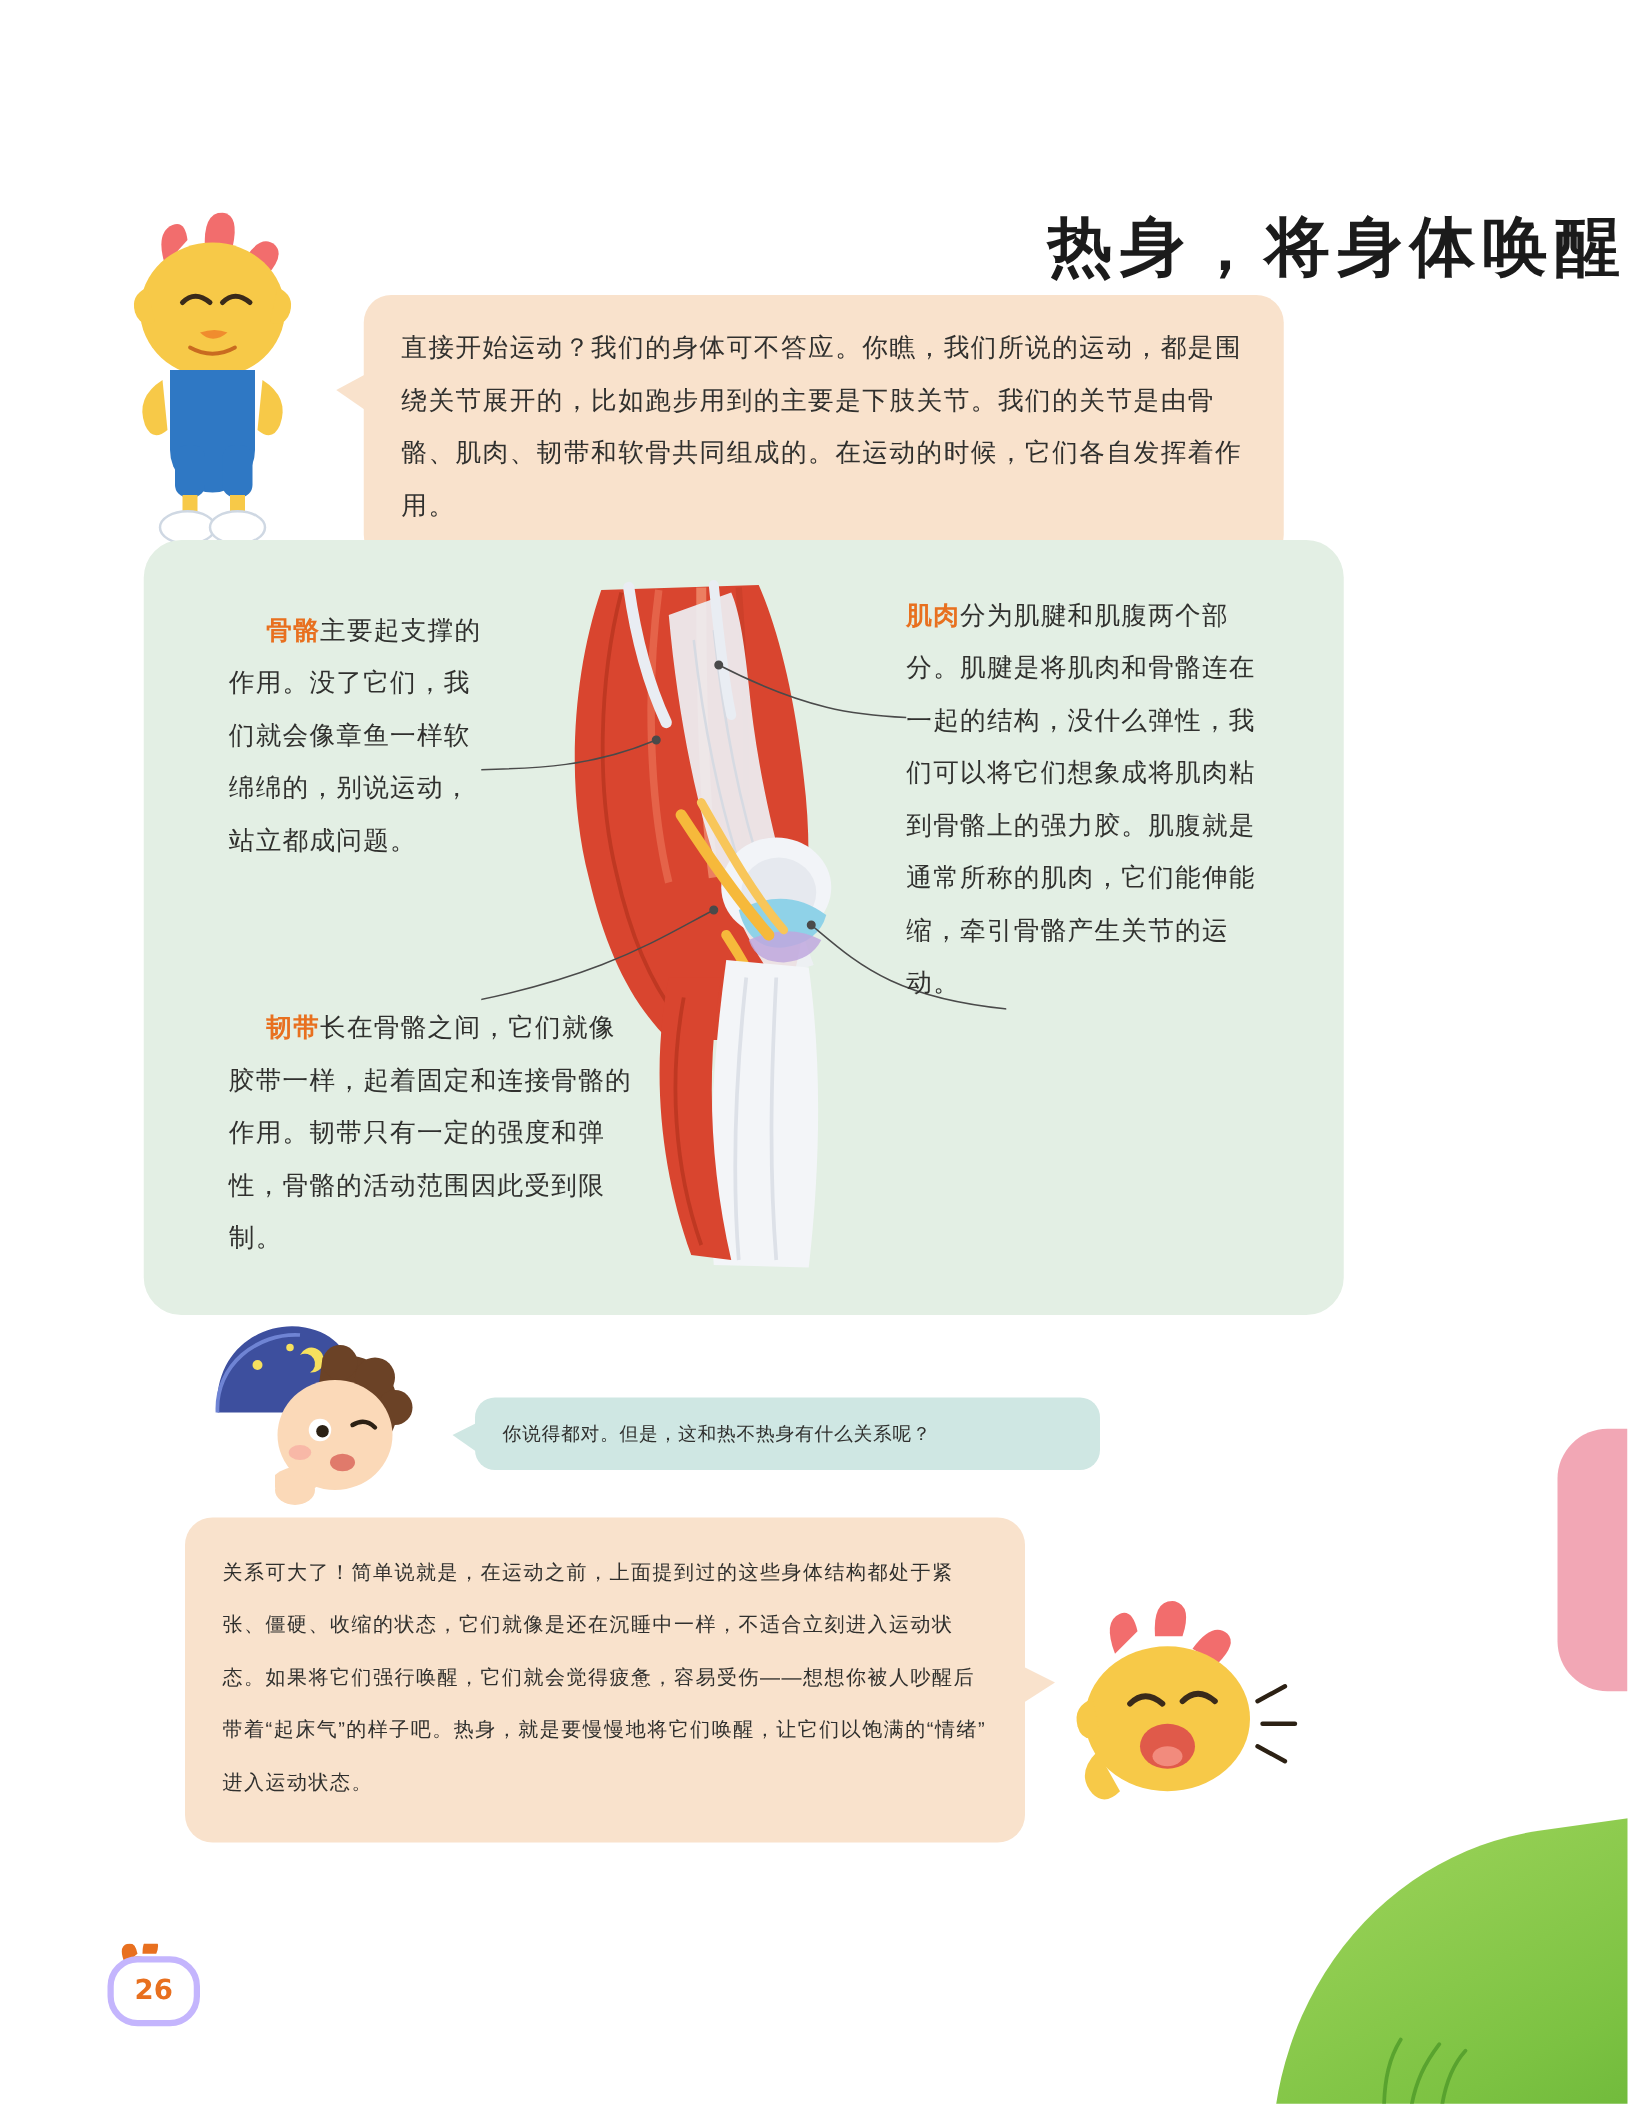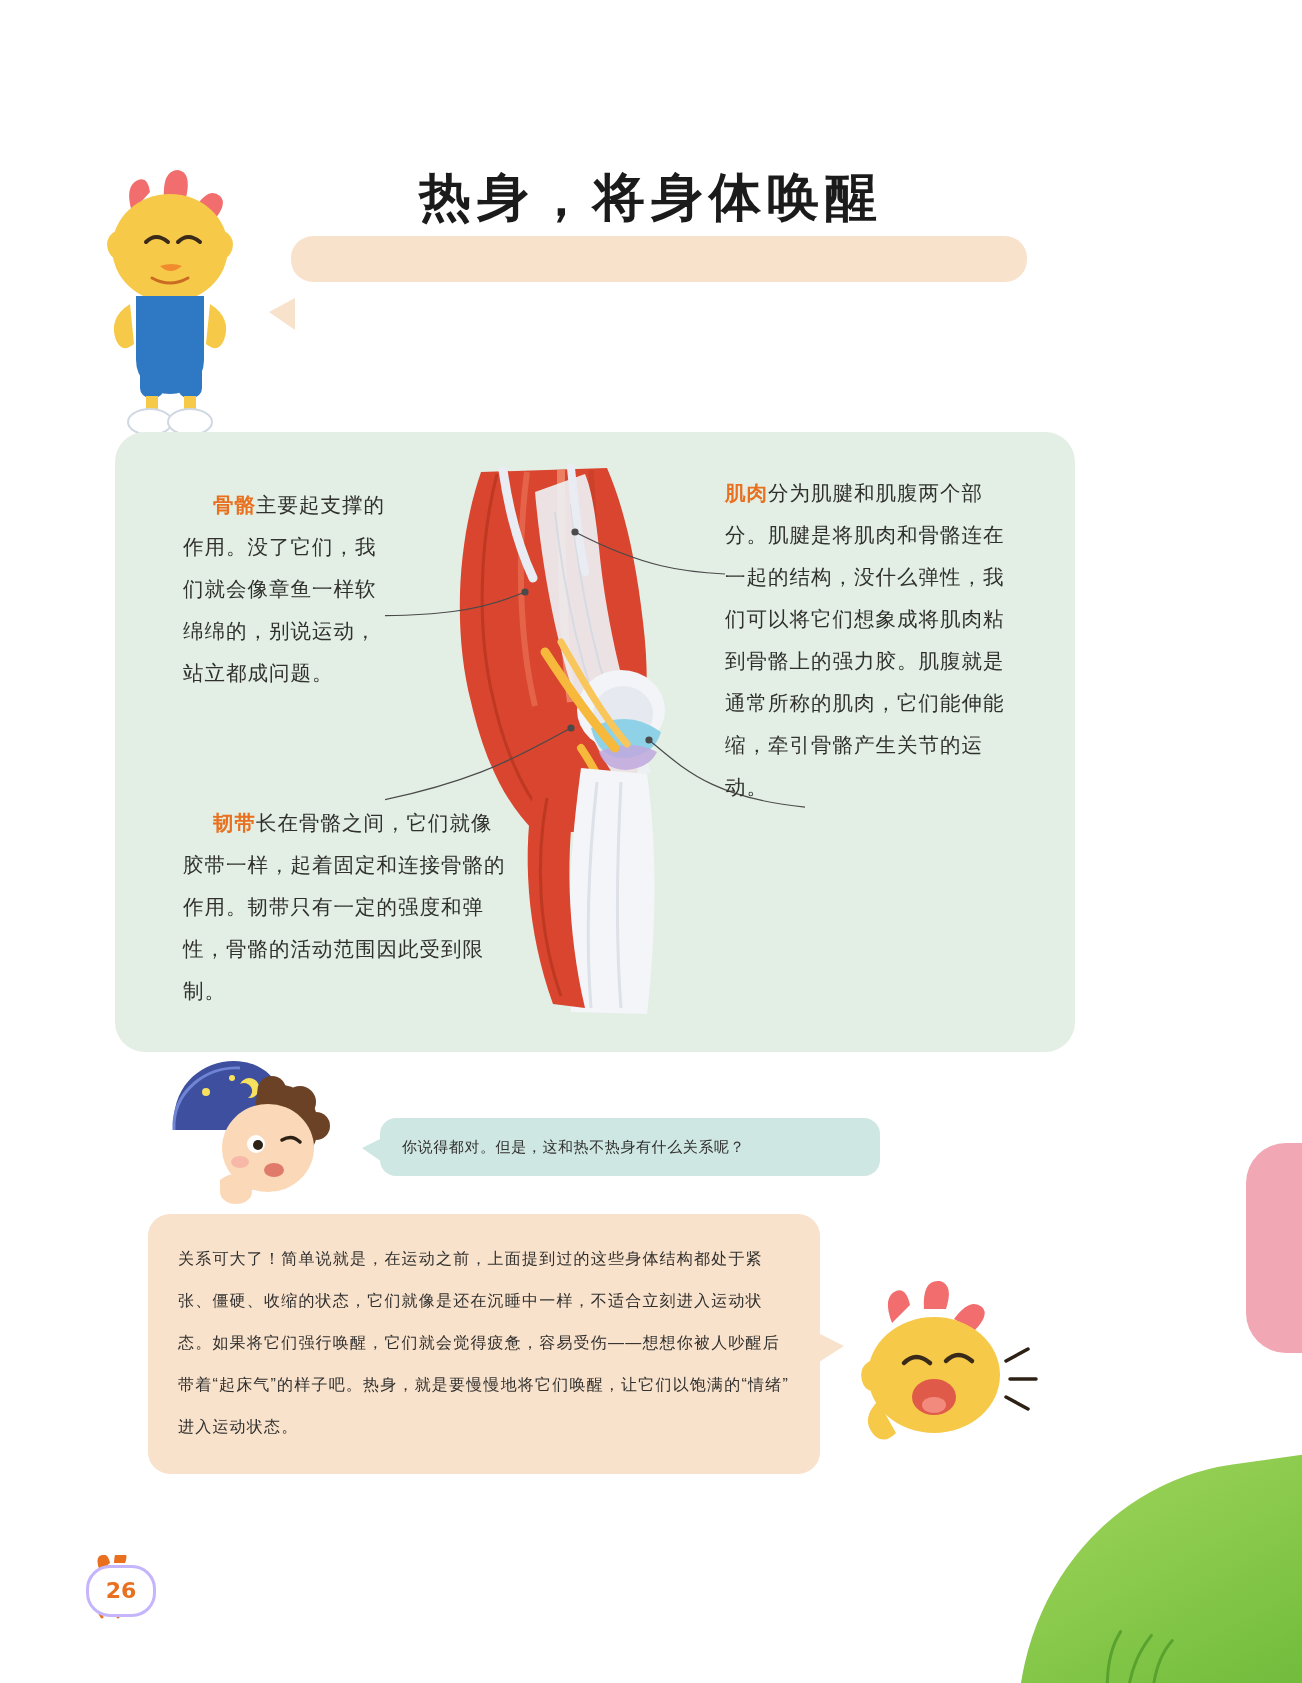--- a/index.html
+++ b/index.html
@@ -14,21 +14,21 @@
     font-family: "Liberation Sans", "DejaVu Sans", sans-serif;
     overflow: hidden;
   }
 
   
   .page-title {
     position: absolute;
     top: 128px;
     left: 0;
     width: 1302px;
-    text-align: center;
+    text-align: right;
     font-size: 52px;
     font-weight: bold;
     letter-spacing: 6px;
     color: #1b1b1b;
     font-family: "DejaVu Sans", sans-serif;
   }
 
   
   .bubble {
     position: absolute;
@@ -190,21 +190,21 @@
     width: 76px;
     height: 66px;
   }
   .page-number-badge {
     position: absolute;
     left: 6px;
     top: 10px;
     width: 64px;
     height: 46px;
     background: #ffffff;
-    border: 3px solid #c4b5fd;
+    border: 5px solid #c4b5fd;
     border-radius: 24px;
     color: #e8701f;
     font-size: 22px;
     font-weight: bold;
     text-align: center;
     line-height: 46px;
     font-family: "DejaVu Sans", sans-serif;
   }
 
   svg { display: block; }
@@ -241,20 +241,21 @@
     <ellipse cx="78" cy="252" rx="22" ry="13" fill="#ffffff" stroke="#cfd8e3" stroke-width="2"></ellipse>
     <ellipse cx="118" cy="252" rx="22" ry="13" fill="#ffffff" stroke="#cfd8e3" stroke-width="2"></ellipse>
 
     <path d="M58 134 q-22 14 -14 36 q6 14 18 4" fill="#f7c948"></path>
     <path d="M138 134 q22 14 14 36 q-6 14 -18 4" fill="#f7c948"></path>
   </svg>
 </div>
 
 <div class="bubble bubble-intro">
   <span class="tail"></span>
+  <p>直接开始运动？我们的身体可不答应。你瞧，我们所说的运动，都是围绕关节展开的，比如跑步用到的主要是下肢关节。我们的关节是由骨骼、肌肉、韧带和软骨共同组成的。在运动的时候，它们各自发挥着作用。</p>
 </div>
 
 <div class="anatomy-panel">
 
   <div class="knee-figure">
     <svg width="420" height="585" viewBox="0 0 420 585">
 
       <path d="M96 20 C72 90 68 180 86 250 C100 310 120 350 150 380 L230 380 C258 330 268 250 258 170 C250 98 236 48 222 16 Z" fill="#d9452f"></path>
       <path d="M112 22 C94 92 92 180 108 246 C120 300 138 340 162 368" stroke="#b8351f" stroke-width="3" fill="none" opacity="0.8"></path>
       <path d="M142 20 C132 96 134 188 150 254" stroke="#e5664d" stroke-width="6" fill="none" opacity="0.9"></path>

